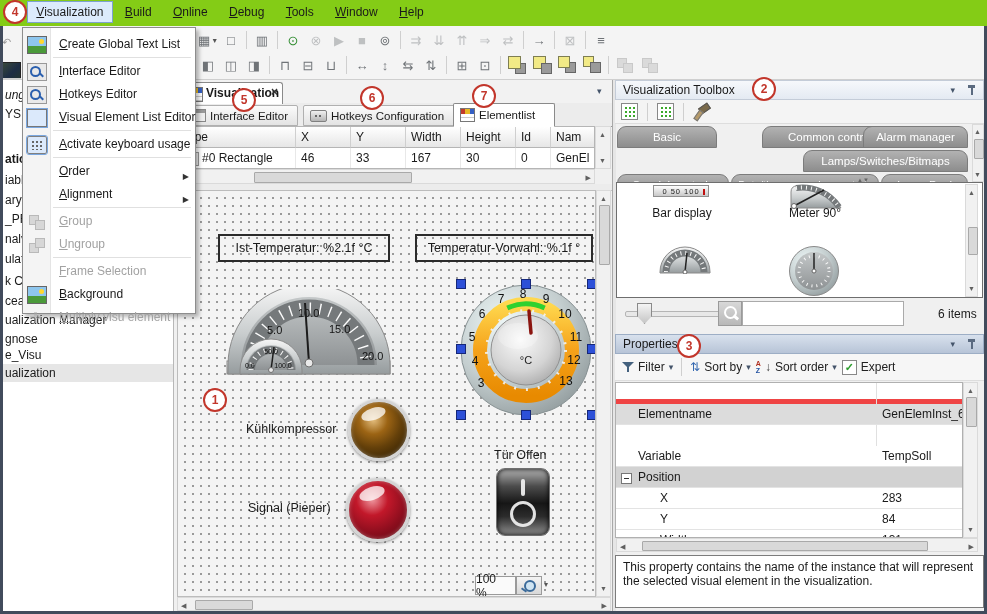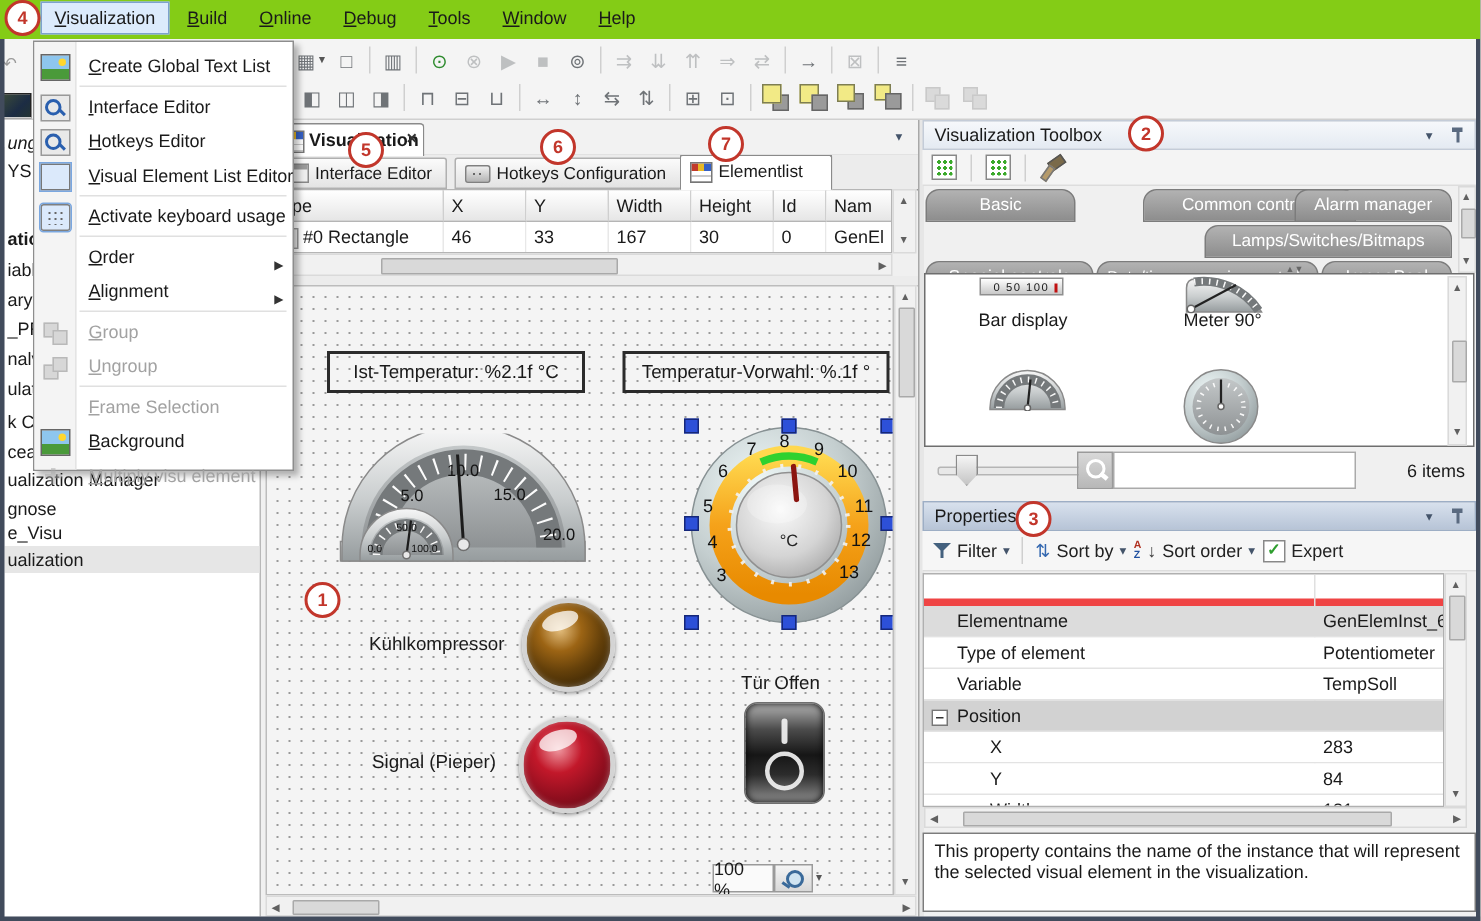--- a/index.html
+++ b/index.html
@@ -563,24 +563,20 @@
   <div class="abs" style="left:615px;top:382px;width:348px;height:156px;background:#fff;border:1px solid #b0b0b0;box-sizing:border-box;overflow:hidden;">
     <div class="prow" style="top:16px;background:#ef4444;border-bottom:5px solid #000000;">
       <span class="nm" style="left:7px;">Property</span>
       <span class="vl">Value</span>
     </div>
     <div class="colline" style="left:260px;height:156px;"></div>
     <div class="prow sel" style="top:21px;">
       <span class="nm">Elementname</span>
         <span class="vl">GenElemInst_6</span>
     </div>
-    <div class="prow" style="top:42px;">
-      <span class="nm">Type of element</span>
-        <span class="vl">Potentiometer</span>
-    </div>
     <div class="prow" style="top:63px;">
       <span class="nm">Variable</span>
         <span class="vl">TempSoll</span>
     </div>
     <div class="prow grp" style="top:84px;">
       <span class="minusbox">
           <i></i>
         </span>
       <span class="nm">Position</span>
     </div>

